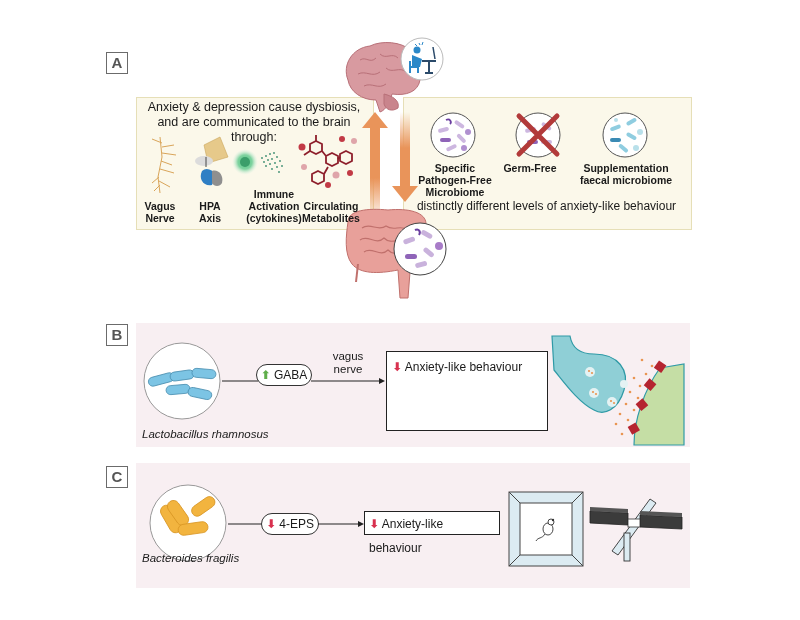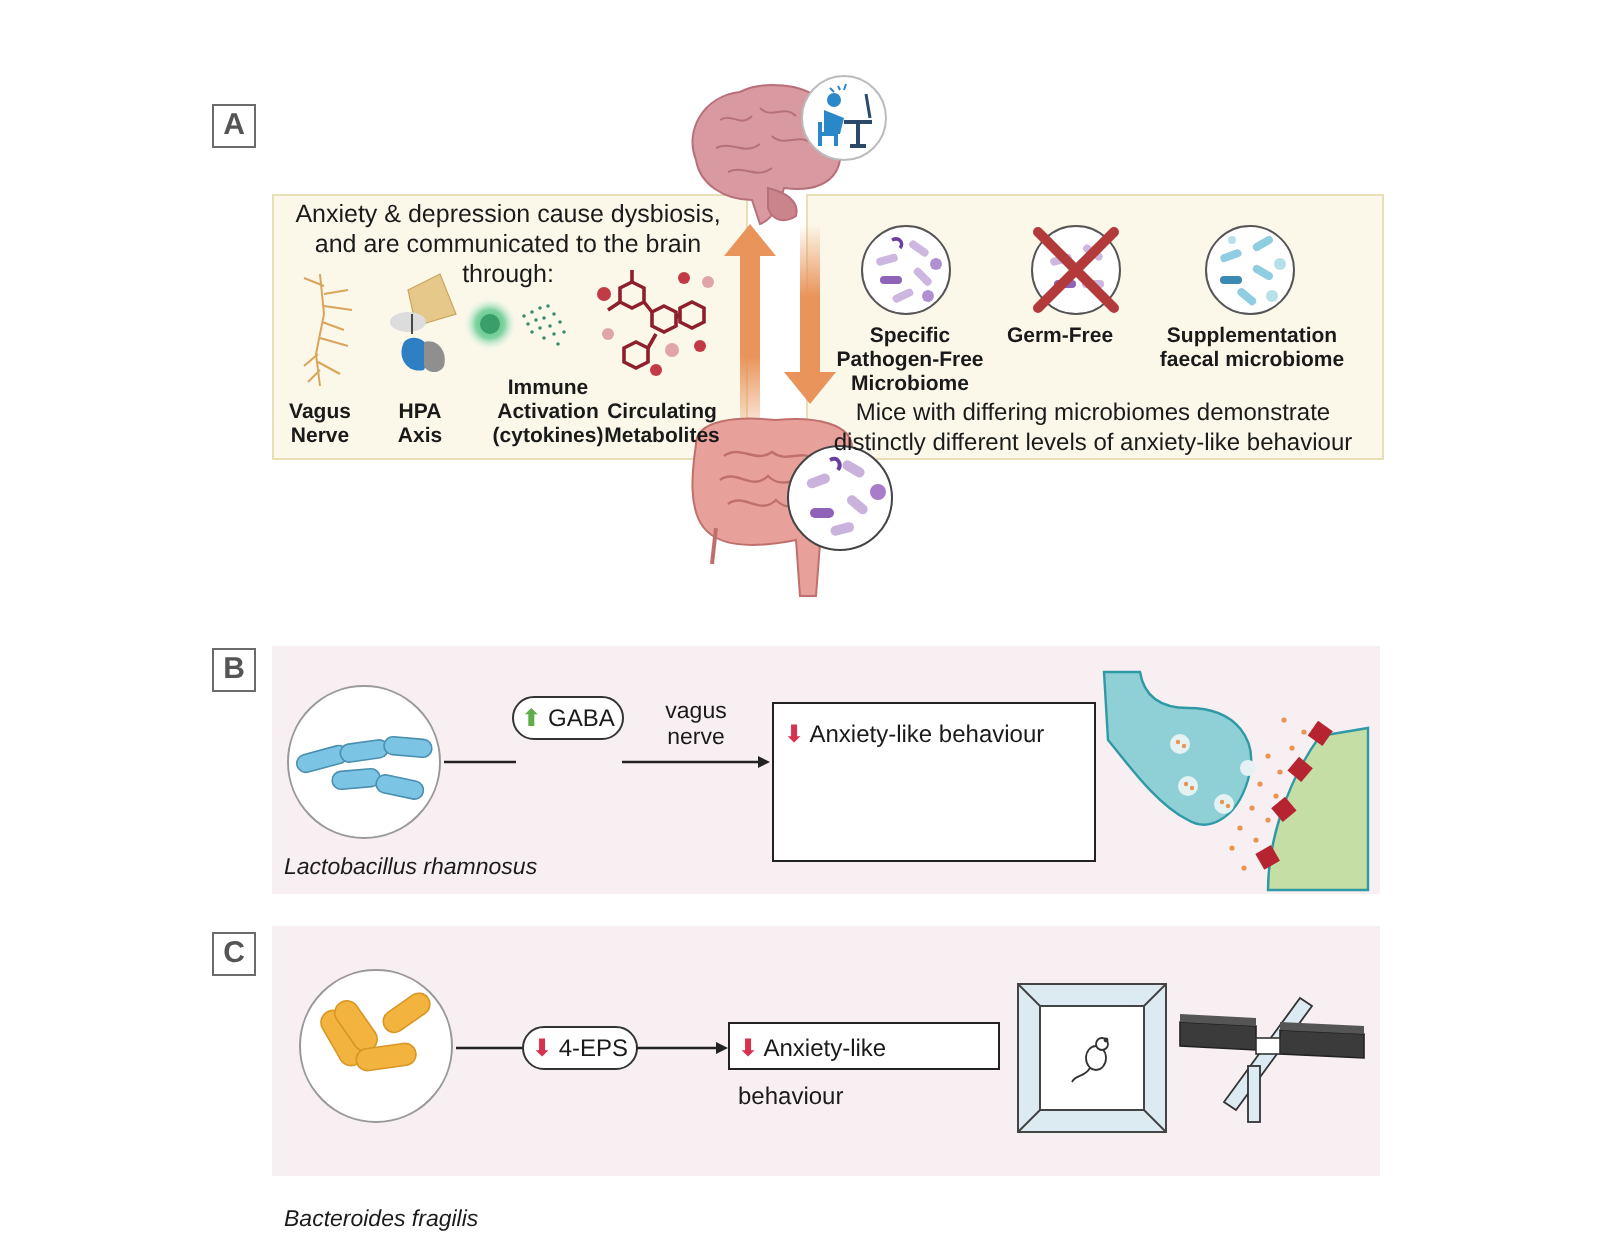--- a/index.html
+++ b/index.html
@@ -197,21 +197,20 @@
   <circle cx="38" cy="20" r="3" fill="#b8e0ea"></circle>
     <circle cx="34" cy="36" r="3" fill="#b8e0ea"></circle>
     <circle cx="14" cy="8" r="2" fill="#b8e0ea"></circle>
 </svg>
 <div class="t-lab" style="left:578px;top:162px;width:96px;">
   <div>Supplementation</div>
   <div>faecal microbiome</div>
 </div>
 
 <div class="t-sub" style="left:403px;top:199px;width:287px;">
-  <div>Mice with differing microbiomes demonstrate</div>
   <div>distinctly different levels of anxiety-like behaviour</div>
 </div>
 
 <div class="panel-label" style="left:106px;top:324px;">B</div>
 <div class="bgPanel" style="left:136px;top:323px;width:554px;height:124px;"></div>
 
 <svg style="left:142px;top:341px;" width="80" height="80" viewBox="0 0 80 80">
   <circle cx="40" cy="40" r="38" fill="#fff" stroke="#999" stroke-width="1"></circle>
   <g fill="#7cc4e4" stroke="#4a8fb0" stroke-width="0.8">
     <rect x="6" y="34" width="26" height="9" rx="4.5" transform="rotate(-15 19 38)"></rect>
@@ -219,21 +218,21 @@
     <rect x="50" y="28" width="24" height="9" rx="4.5" transform="rotate(5 62 32)"></rect>
     <rect x="24" y="44" width="24" height="9" rx="4.5" transform="rotate(-5 36 48)"></rect>
     <rect x="46" y="48" width="24" height="9" rx="4.5" transform="rotate(12 58 52)"></rect>
   </g>
 </svg>
 <div class="species" style="left:142px;top:428px;">Lactobacillus rhamnosus</div>
 
 <svg style="left:222px;top:380px;" width="36" height="2">
     <line x1="0" y1="1" x2="36" y2="1" stroke="#222" stroke-width="1.2"></line>
   </svg>
-<div class="pill" style="left:256px;top:348px;width:54px;">
+<div class="pill" style="left:256px;top:364px;width:54px;">
   <span class="up">⬆</span>
   <span>GABA</span>
 </div>
 <svg style="left:311px;top:376px;" width="74" height="10" viewBox="0 0 74 10">
   <line x1="0" y1="5" x2="70" y2="5" stroke="#222" stroke-width="1.2"></line>
     <polygon points="74,5 68,2 68,8" fill="#222"></polygon>
 </svg>
 <div class="t-sub" style="left:318px;top:350px;width:60px;font-size:11.5px;line-height:13px;">
   <div>vagus</div>
   <div>nerve</div>
@@ -289,21 +288,21 @@
 
 <svg style="left:148px;top:483px;" width="80" height="80" viewBox="0 0 80 80">
   <circle cx="40" cy="40" r="38" fill="#fff" stroke="#999" stroke-width="1"></circle>
   <g fill="#f2b43f" stroke="#d99624" stroke-width="0.8">
     <rect x="8" y="30" width="30" height="12" rx="6" transform="rotate(60 23 36)"></rect>
     <rect x="16" y="24" width="28" height="12" rx="6" transform="rotate(55 30 30)"></rect>
     <rect x="42" y="18" width="26" height="11" rx="5.5" transform="rotate(-35 55 23)"></rect>
     <rect x="30" y="40" width="30" height="11" rx="5.5" transform="rotate(-8 45 45)"></rect>
   </g>
 </svg>
-<div class="species" style="left:142px;top:604px;text-align:right;">Bacteroides fragilis</div>
+<div class="species" style="left:142px;top:552px;text-align:right;">Bacteroides fragilis</div>
 
 <svg style="left:228px;top:523px;" width="34" height="2">
     <line x1="0" y1="1" x2="34" y2="1" stroke="#222" stroke-width="1.2"></line>
   </svg>
 <div class="pill" style="left:261px;top:513px;width:56px;">
   <span class="down">⬇</span>
   <span>4-EPS</span>
 </div>
 <svg style="left:318px;top:519px;" width="46" height="10" viewBox="0 0 46 10">
   <line x1="0" y1="5" x2="42" y2="5" stroke="#222" stroke-width="1.2"></line>

